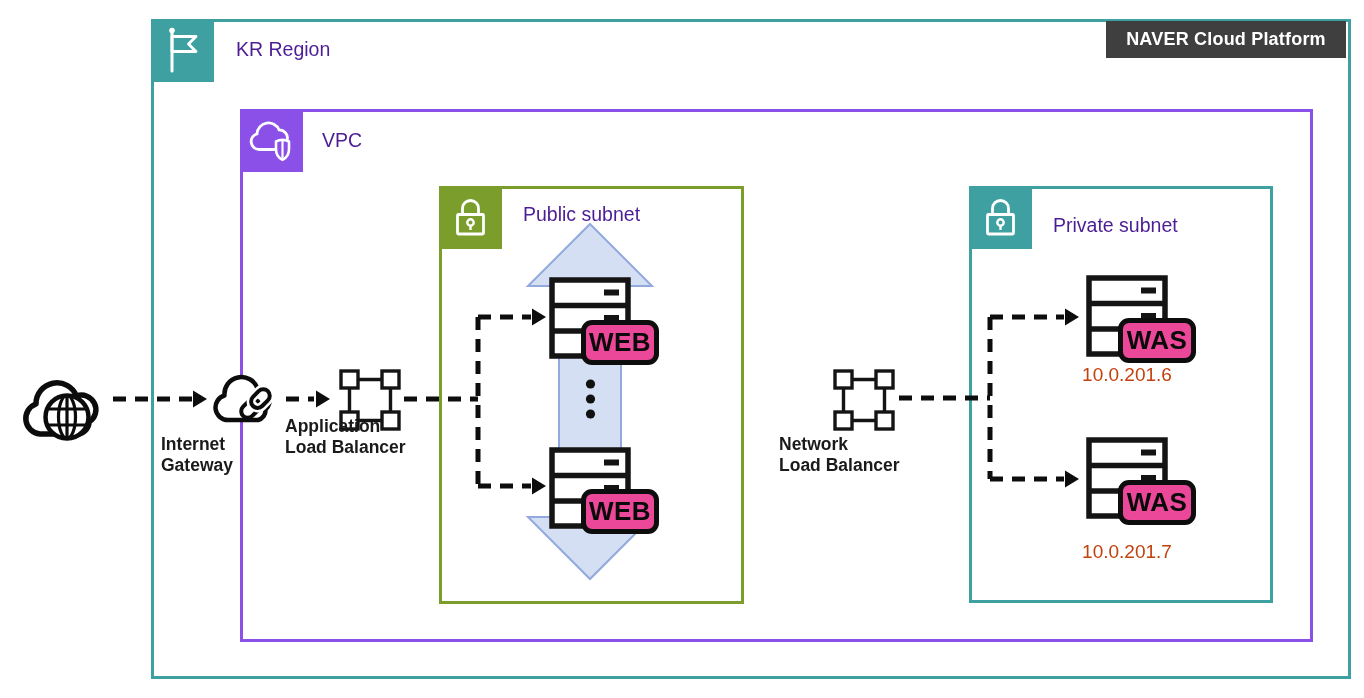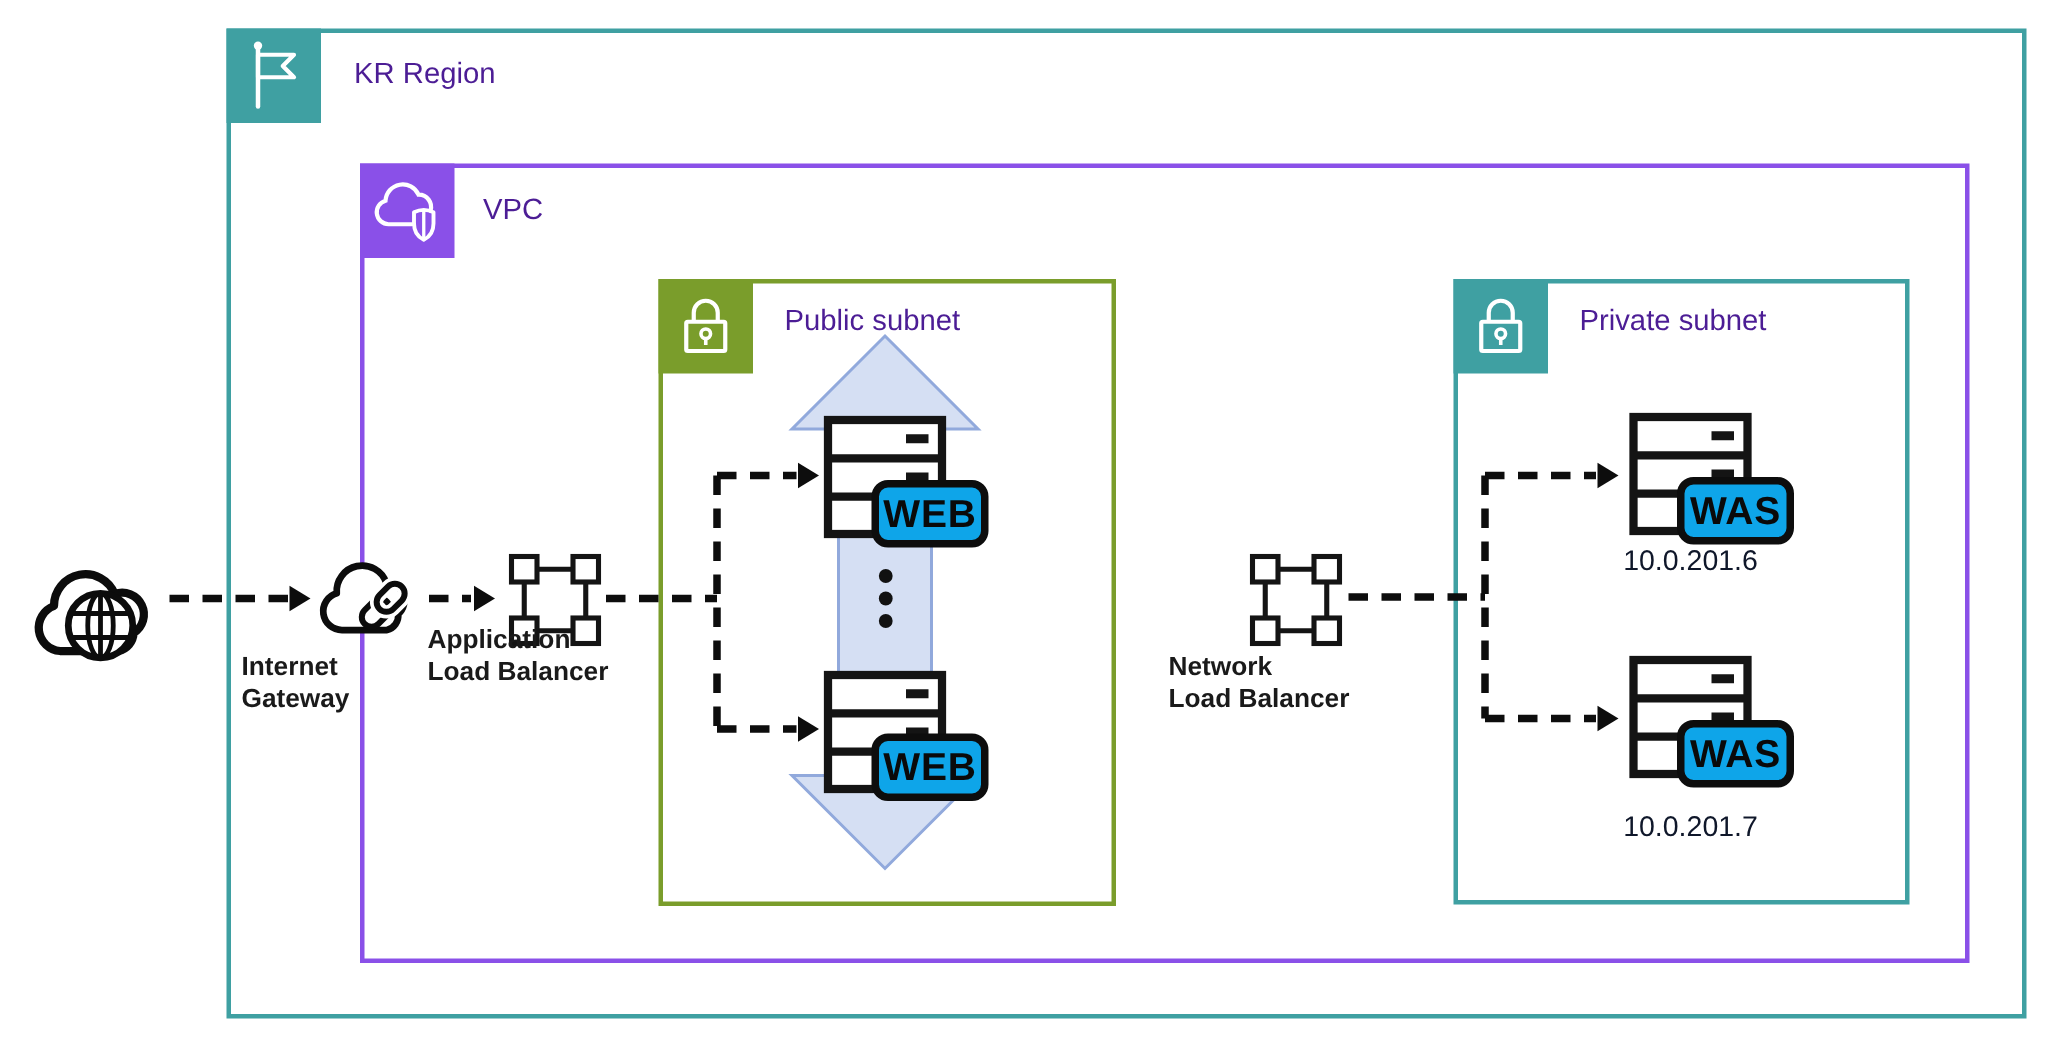--- a/index.html
+++ b/index.html
@@ -18,21 +18,21 @@
   .gicon { position:absolute; width:63px; height:63px; }
   .gicon svg { display:block; }
   .icon-region  { left:151px; top:19px;  background:var(--region-teal); }
   .icon-vpc     { left:240px; top:109px; background:var(--vpc-purple); }
   .icon-public  { left:439px; top:186px; background:var(--public-olive); }
   .icon-private { left:969px; top:186px; background:var(--private-teal); }
   .glabel { position:absolute; font-size:19.5px; color:#4c1d95; white-space:nowrap; }
   .lbl-region  { left:236px;  top:38px;  }
   .lbl-vpc     { left:322px;  top:129px; }
   .lbl-public  { left:523px;  top:203px; }
-  .lbl-private { left:1053px; top:203px; }
+  .lbl-private { left:1053px; top:214px; }
   .platform-badge {
     position:absolute; left:1106px; top:21px; width:240px; height:37px;
     background:var(--badge-dark); color:#fff; font-weight:bold; font-size:18px;
     display:flex; align-items:center; justify-content:center; letter-spacing:0.2px;
   }
   .conn { position:absolute; left:0; top:0; pointer-events:none; }
   .node-icon { position:absolute; }
   .node-label {
     position:absolute; width:170px; text-align:left; font-weight:bold;
     font-size:17.5px; line-height:21px; color:#1a1a1a;
@@ -40,42 +40,45 @@
   .lbl-igw { left:161px; top:434px; }
   .lbl-alb { left:285px; top:416px; }
   .lbl-nlb { left:779px; top:434px; }
   .server { position:absolute; width:84px; height:84px; }
   .srv-web-top    { left:548px;  top:276px; }
   .srv-web-bottom { left:548px;  top:446px; }
   .srv-was-top    { left:1085px; top:274px; }
   .srv-was-bottom { left:1085px; top:436px; }
   .badge {
     position:absolute; box-sizing:border-box; width:78px; height:45px;
-    background:#0ea5e9; border:5px solid var(--line-black); border-radius:11px;
+    background:#ec4899; border:5px solid var(--line-black); border-radius:11px;
     font-weight:bold; font-size:26px; color:#0a0a0a;
     display:flex; align-items:center; justify-content:center; letter-spacing:0.5px;
   }
   .bdg-web-top    { left:581px;  top:320px; }
   .bdg-web-bottom { left:581px;  top:489px; }
   .bdg-was-top    { left:1118px; top:318px; }
   .bdg-was-bottom { left:1118px; top:480px; }
-  .ip { position:absolute; width:160px; text-align:center; font-size:19px; color:#0f172a; }
+  .ip { position:absolute; width:160px; text-align:center; font-size:19px; color:#c2410c; }
   .ip-was-top    { left:1047px; top:364px; }
   .ip-was-bottom { left:1047px; top:541px; }
 </style>
 </head>
 <body>
 
 <div class="scene" style="--region-teal: #3FA0A2; --vpc-purple: #8A50E8; --public-olive: #7A9D2B; --private-teal: #3FA0A2; --badge-dark: #3F3F3F; --arrow-blue-fill: #D5DFF3; --arrow-blue-stroke: #91A9DC; --line-black: #0d0d0d;">
 
   <div class="gbox box-region"></div>
   <div class="gbox box-vpc"></div>
   <div class="gbox box-public"></div>
   <div class="gbox box-private"></div>
 
+  <div class="platform-badge">
+    <span>NAVER Cloud Platform</span>
+  </div>
 
   <div class="gicon icon-region">
     <svg width="63" height="63" viewBox="0 0 63 63">
       <circle cx="21" cy="11.5" r="2.8" fill="#fff"></circle>
       <path d="M21 13 V52" stroke="#fff" stroke-width="3" fill="none" stroke-linecap="round"></path>
       <path d="M21 17.5 H45 L37.5 25 L45 32.5 H21 Z" stroke="#fff" stroke-width="2.8" fill="none" stroke-linejoin="round"></path>
     </svg>
   </div>
   <div class="gicon icon-vpc">
     <svg width="63" height="63" viewBox="0 0 63 63">

